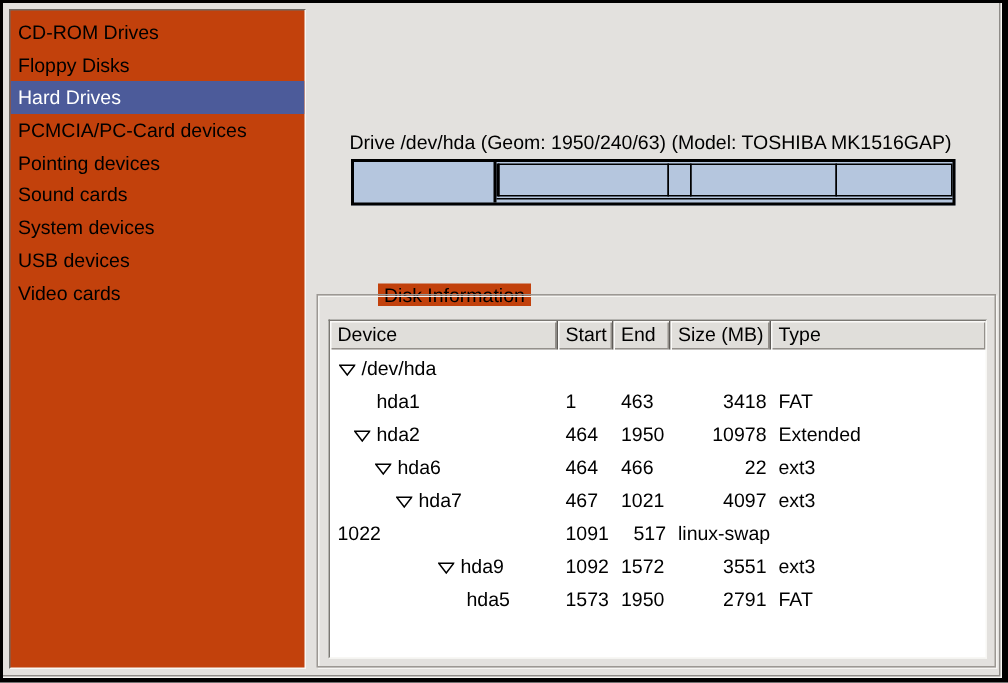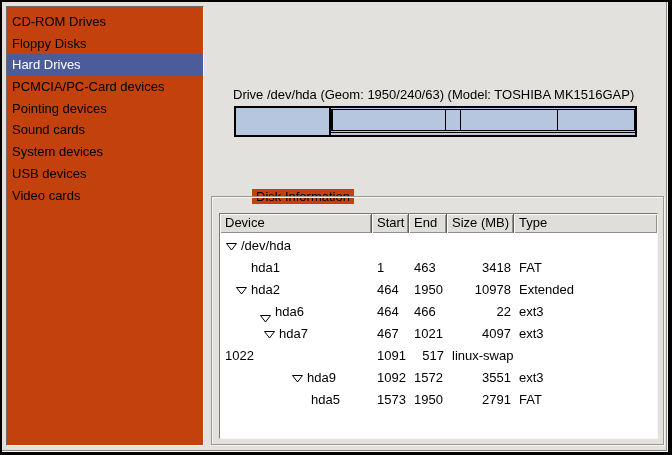--- a/index.html
+++ b/index.html
@@ -148,21 +148,21 @@
               </svg>
             </span>
             <span>hda2</span>
           </div>
           <div class="td td-start">464</div>
           <div class="td td-end">1950</div>
           <div class="td td-size">10978</div>
           <div class="td td-type">Extended</div>
         </div>
         <div class="trow">
-          <div class="td td-device" style="padding-left: 40px; align-items: flex-end;">
+          <div class="td td-device" style="padding-left: 30px;">
             <span class="expander">
               <svg width="11" height="9" viewBox="0 0 11 9">
                 <polygon points="0.5,1.5 10.5,1.5 5.5,8" fill="#ffffff" stroke="#000000" stroke-width="1"></polygon>
               </svg>
             </span>
             <span>hda6</span>
           </div>
           <div class="td td-start">464</div>
           <div class="td td-end">466</div>
           <div class="td td-size">22</div>

